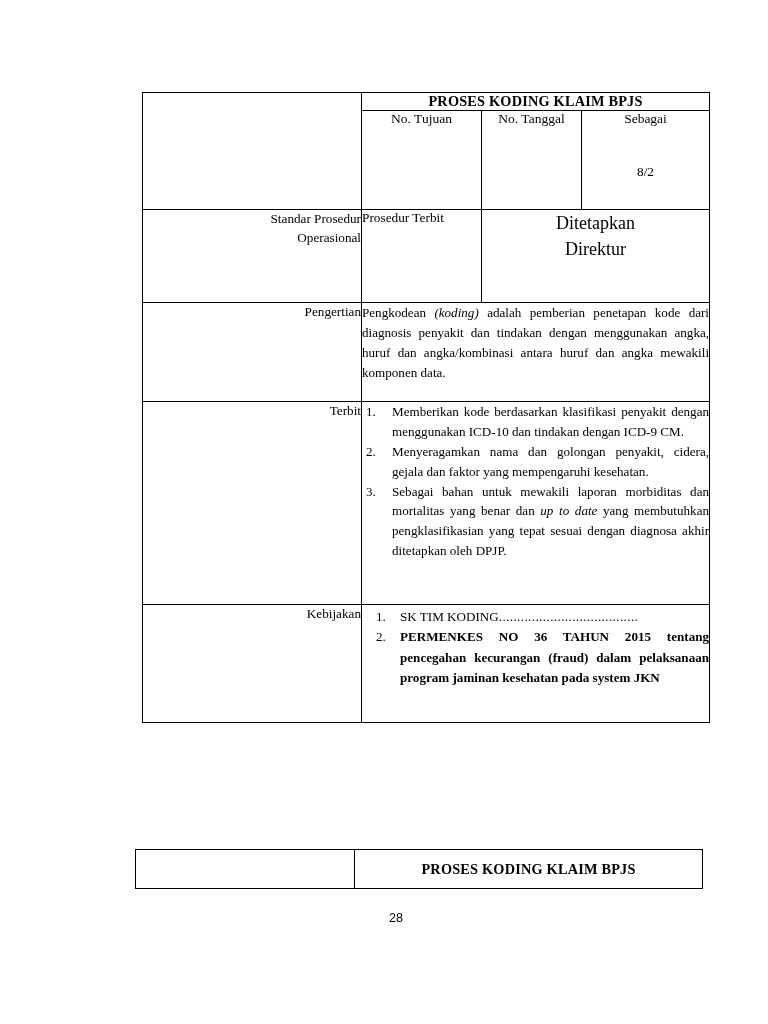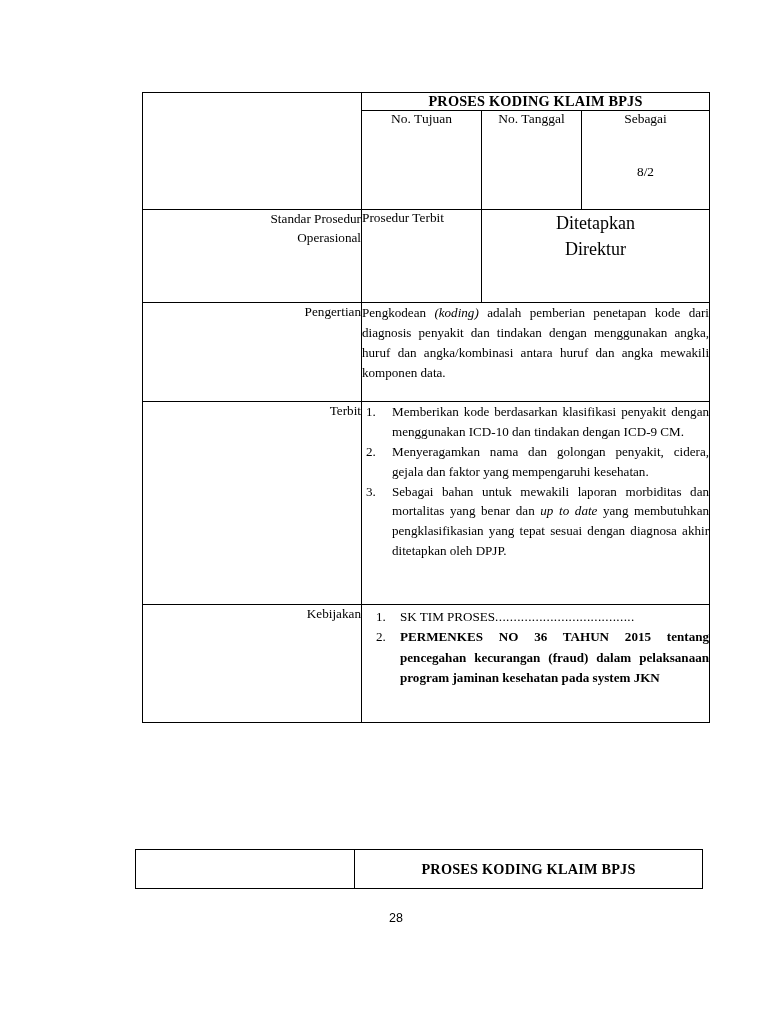--- a/index.html
+++ b/index.html
@@ -257,21 +257,21 @@
             </li>
           </ol>
         </td>
       </tr>
 
       <tr>
         <td class="label-cell left-align" style="height:117px">Kebijakan</td>
         <td colspan="3" class="body-cell">
           <ol class="doc-list kebijakan-list">
             <li class="plain">
-              <span>SK TIM PROSES</span><span class="leader-dots">......................................</span>
+              <span>SK TIM KODING</span><span class="leader-dots">......................................</span>
             </li>
             <li class="bold-item">
               <span>PERMENKES NO 36 TAHUN 2015 tentang pencegahan kecurangan (fraud) dalam pelaksanaan program jaminan kesehatan pada system JKN</span>
             </li>
           </ol>
         </td>
       </tr>
     </tbody>
   </table>
 

